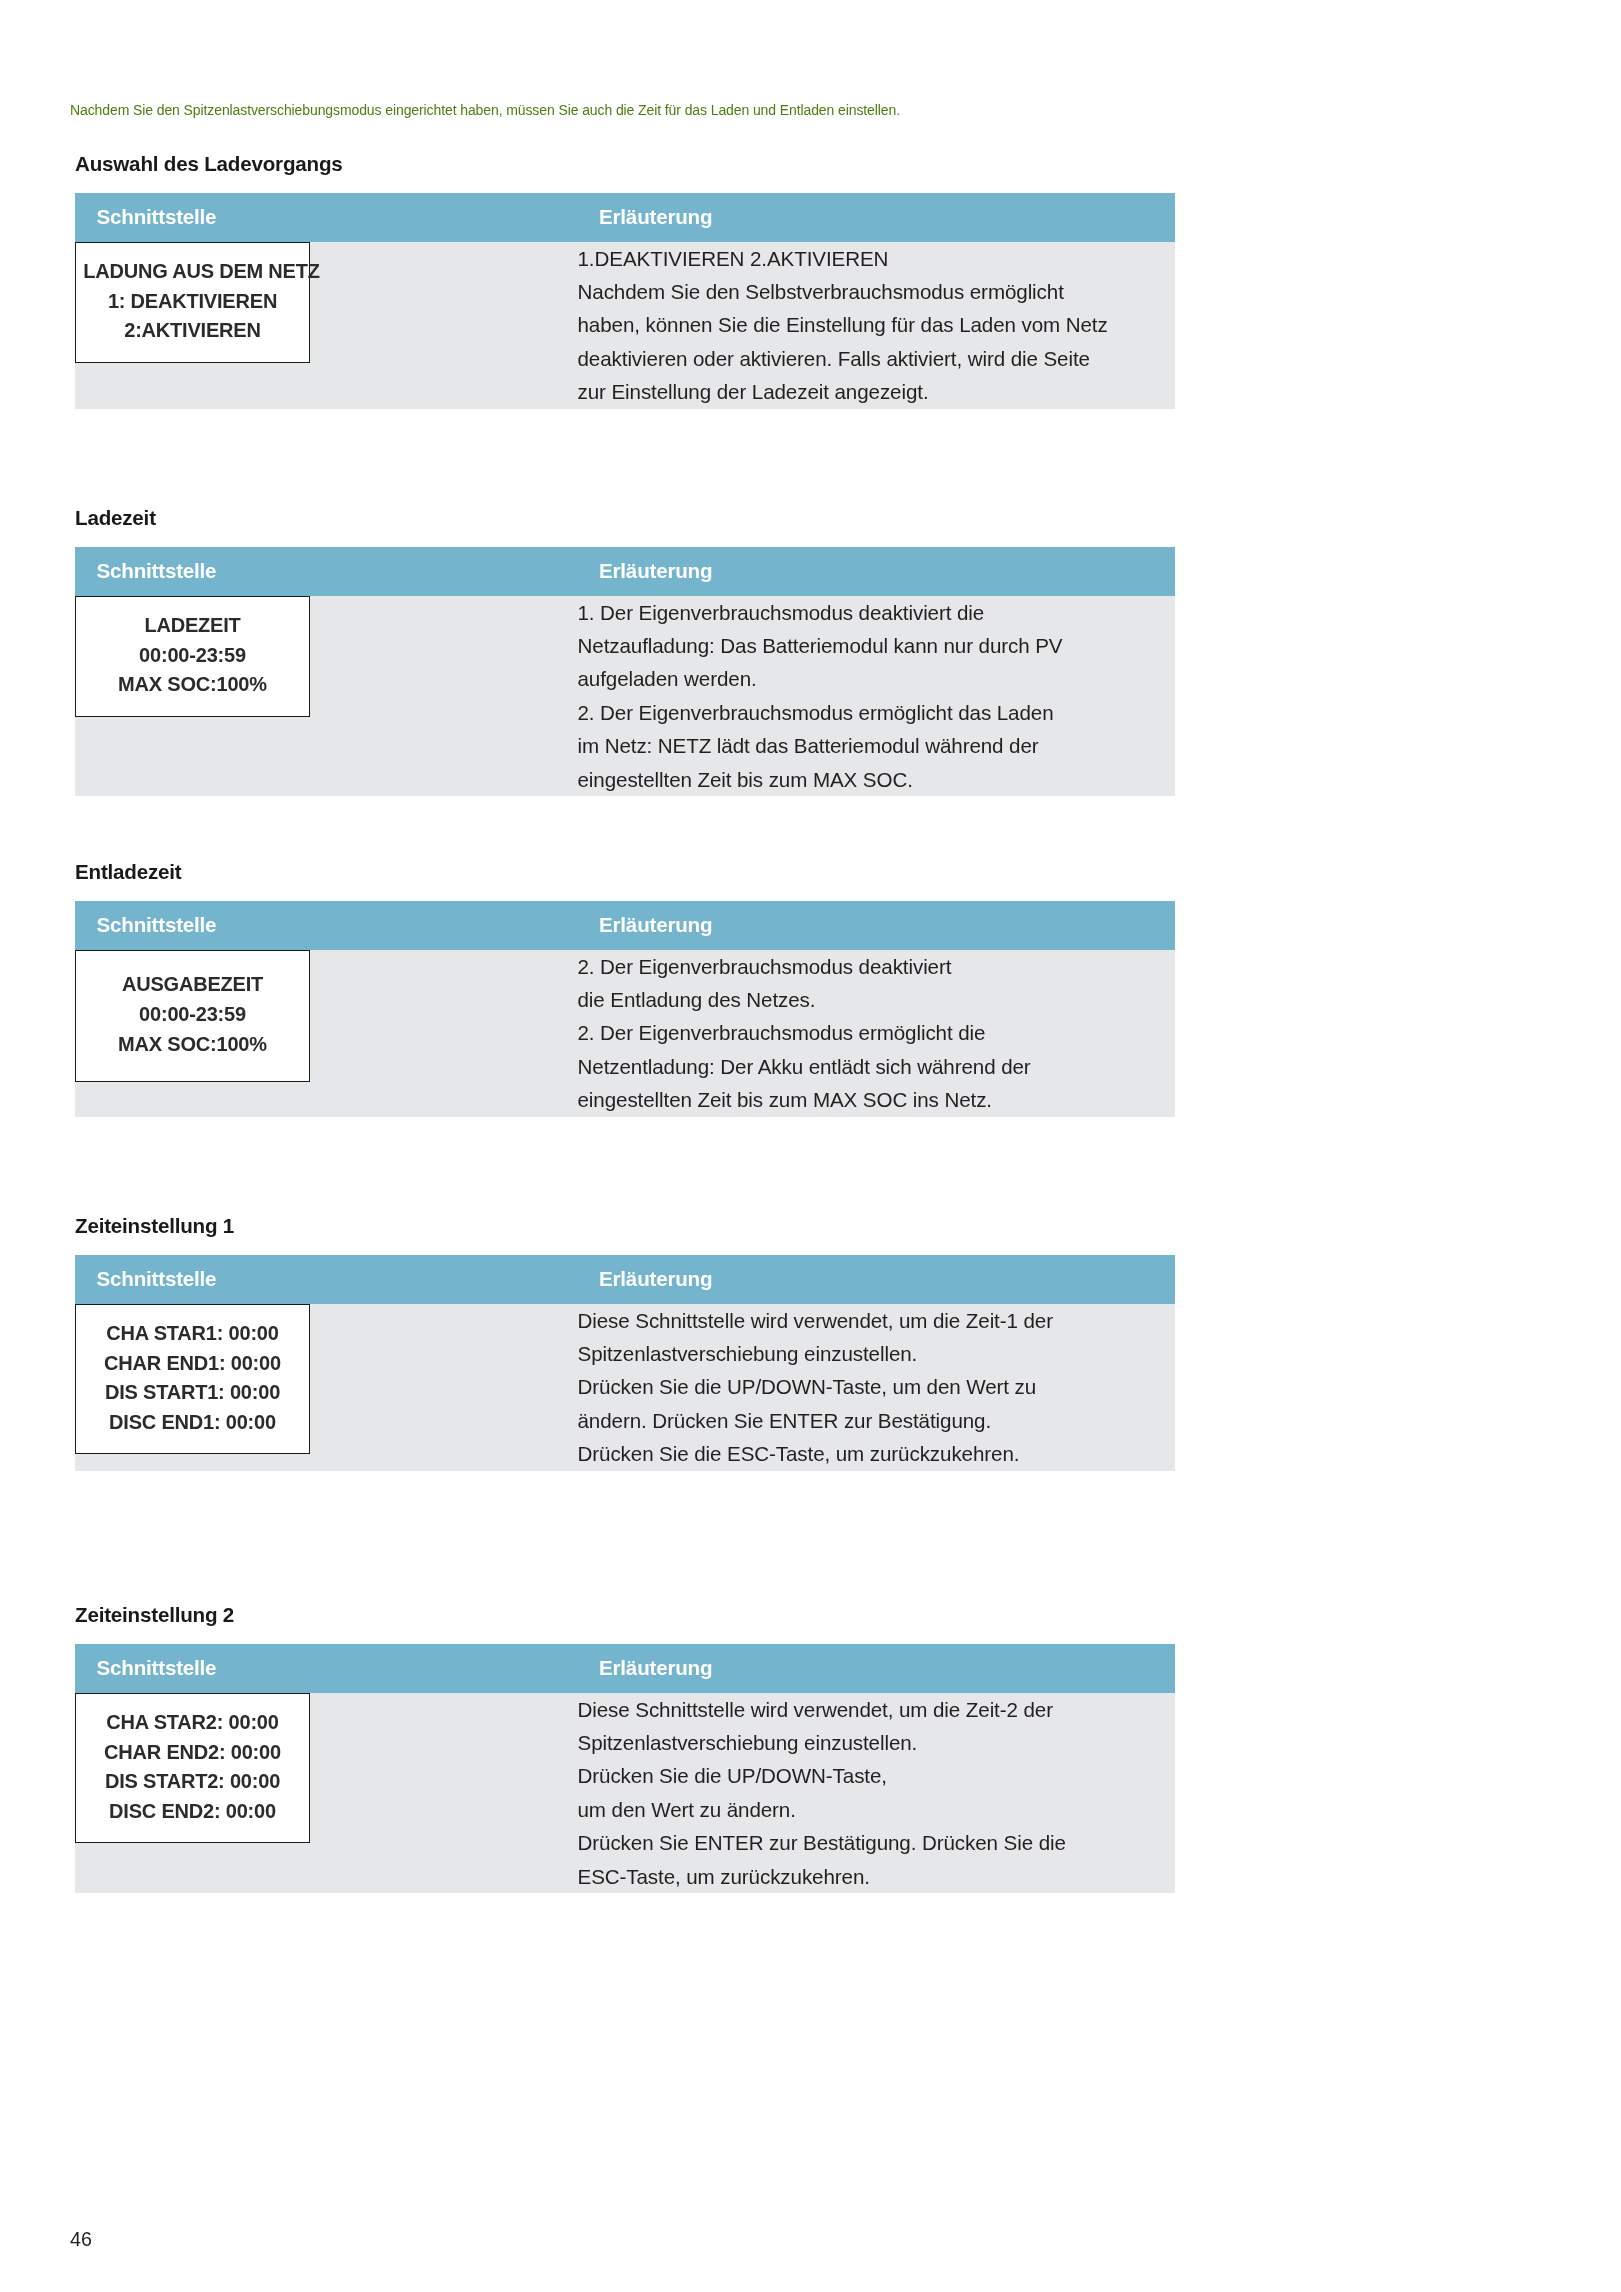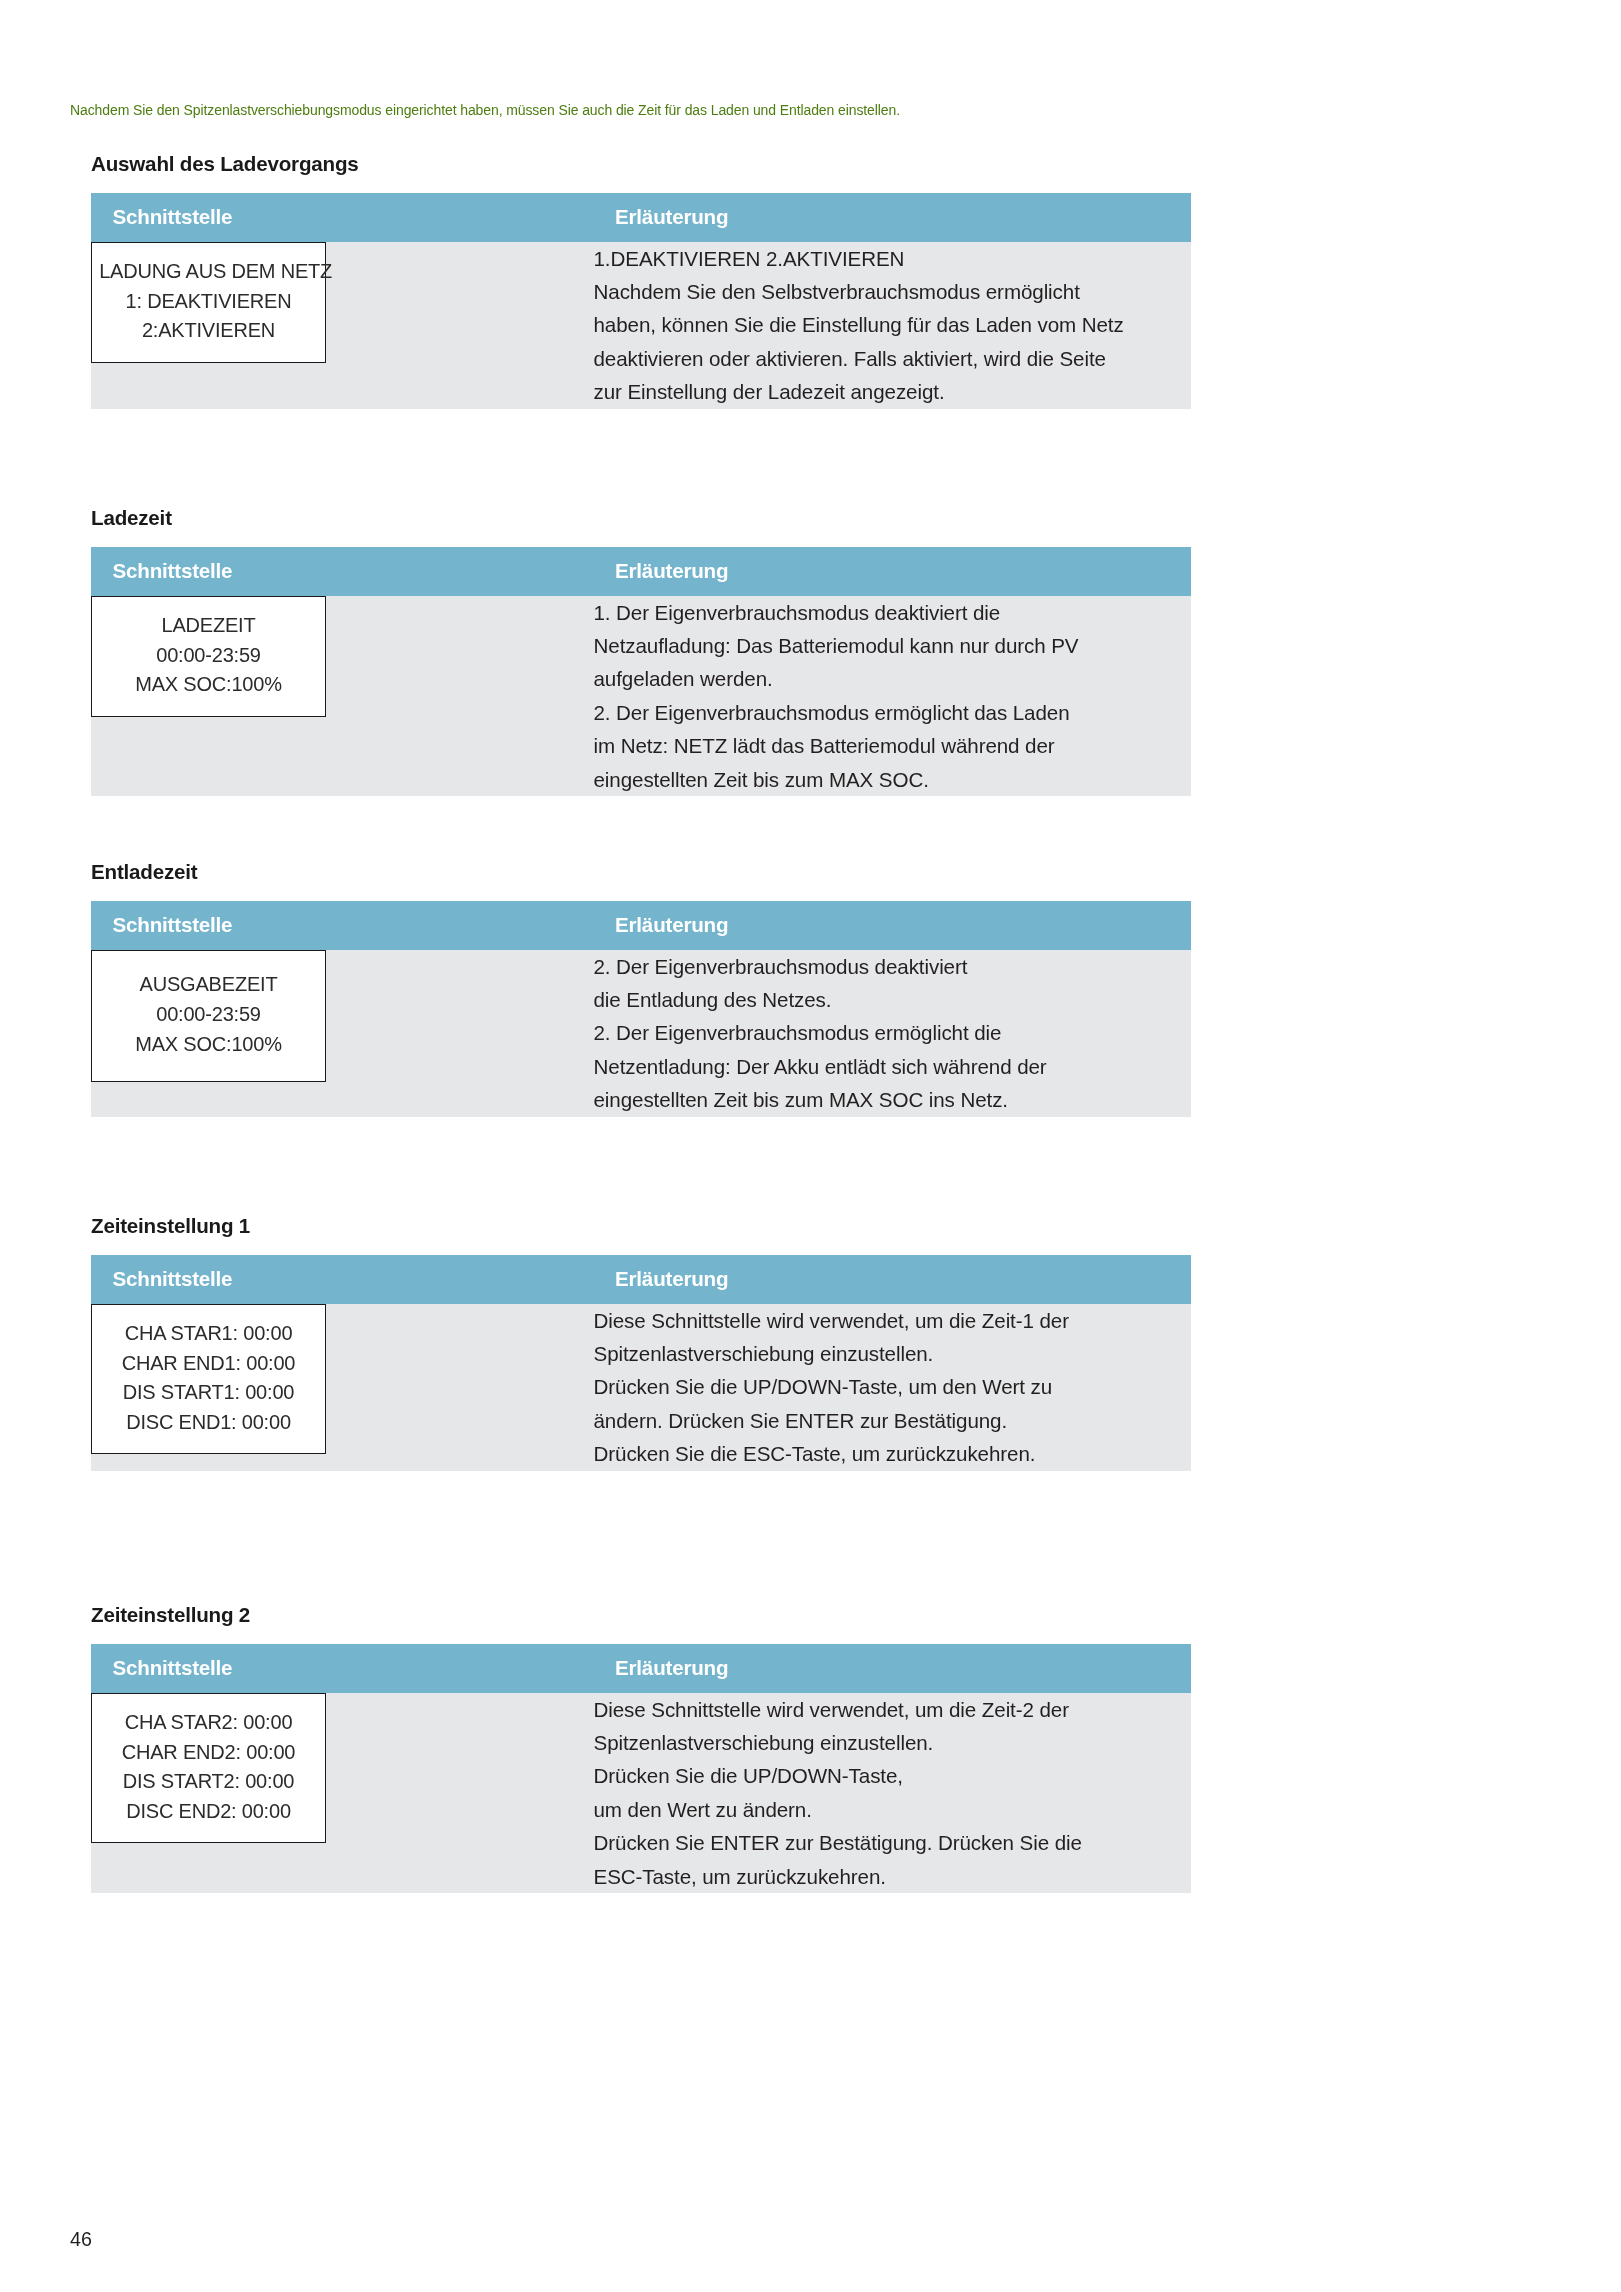--- a/index.html
+++ b/index.html
@@ -28,21 +28,21 @@
     left: 70px;
     top: 100px;
     width: 1433px;
     font-size: 14px;
     line-height: 1.45;
     letter-spacing: -0.1px;
     color: #4d7c0f;
   }
   .section {
     position: absolute;
-    left: 80px;
+    left: 64px;
     width: 1057px;
     padding-left: 11px;
   }
   .section-title {
     font-size: 20.6px;
     font-weight: bold;
     color: #1a1a1a;
     letter-spacing: -0.2px;
     margin: 0 0 16px 0;
     line-height: 1.2;
@@ -81,21 +81,21 @@
     width: 235px;
     box-sizing: border-box;
     text-align: center;
     font-size: 20px;
     line-height: 1.48;
     color: #2b2b2b;
     letter-spacing: -0.2px;
     padding: 14.3px 7.2px 16px 7.2px;
   }
   .lcd.tall { padding: 19.7px 7.2px 21.5px 7.2px; }
-  .lcd .lcd-line { white-space: nowrap; }
+  .lcd .lcd-line { white-space: nowrap; font-weight: bold; }
   .cell-expl {
     padding: 21.5px 27px 27px 9px;
     font-size: 20.6px;
     line-height: 1.62;
     color: #231f20;
     letter-spacing: -0.1px;
   }
   .cell-expl .ln { white-space: nowrap; }
   .page-number {
     position: absolute;

